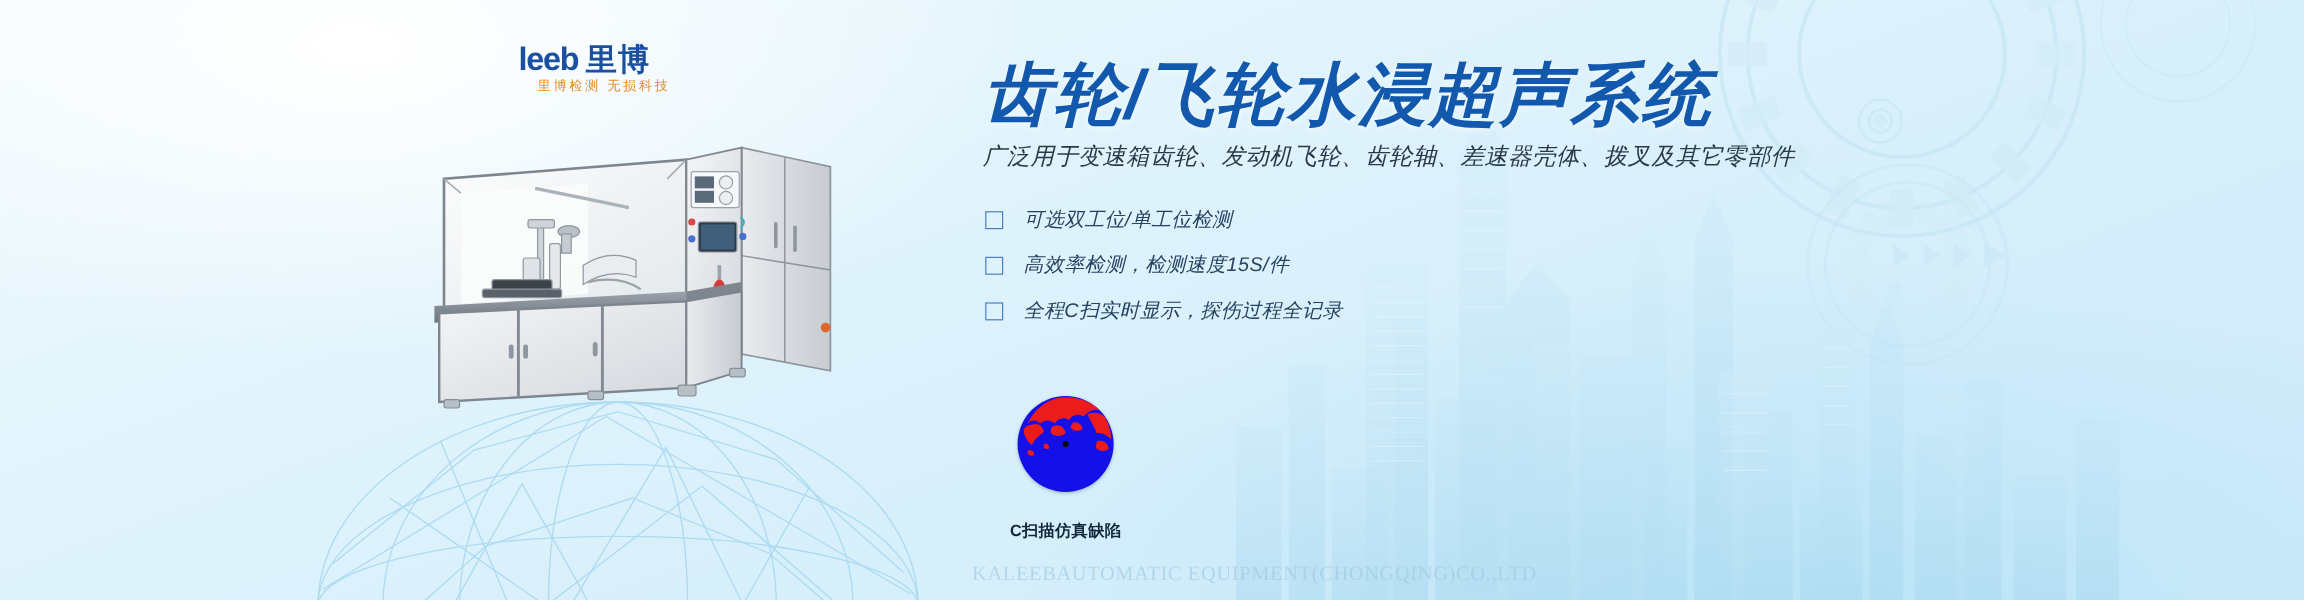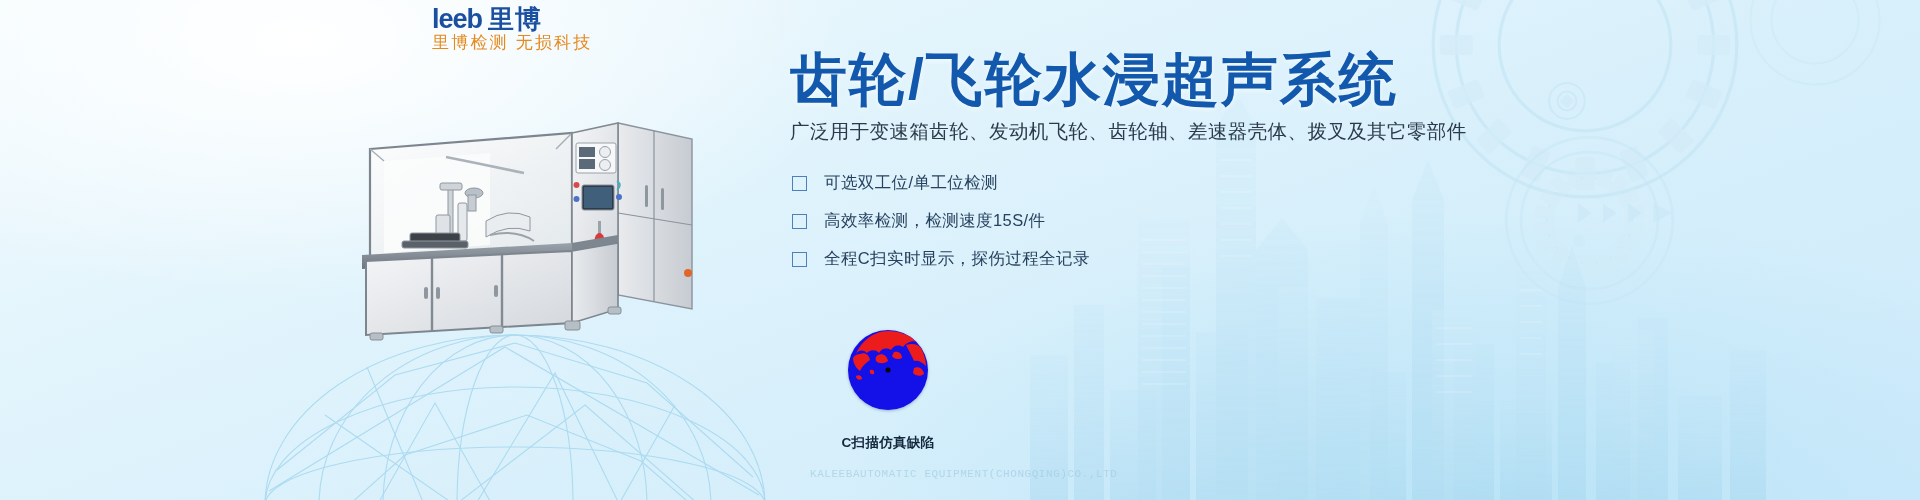--- a/index.html
+++ b/index.html
@@ -27,47 +27,47 @@
   .gear-deco { position:absolute; }
   .gear-a { right:170px; top:-120px; width:330px; height:330px; opacity:.5; }
   .gear-b { right:238px; top:128px; width:185px; height:185px; opacity:.45; }
   .gear-c { right:30px;  top:-55px;  width:150px; height:150px; opacity:.4; }
   .ring-deco { position:absolute; right:332px; top:80px; width:42px; height:42px; opacity:.55;}
   .chev-deco { position:absolute; right:228px; top:200px; width:116px; height:26px; opacity:.45; }
   .dot-deco  { position:absolute; right:332px; top:232px; width:18px; height:18px; opacity:.35;}
 
   .watermark {
     position:absolute; left:810px; top:468px;
-    font-size:11px; letter-spacing:.55px;
+    font-size:17px; letter-spacing:.55px;
     color:#9fc9df; opacity:.62; white-space:nowrap;
-    font-family:Liberation Mono, monospace;
+    font-family:Liberation Serif, serif;
   }
 
   
   #logo { position:absolute; left:432px; top:6px; width:180px; height:44px; }
   .logo-row { display:flex; align-items:baseline; gap:6px; }
   .logo-latin {
     font-family:"Liberation Sans",sans-serif;
     font-weight:bold; font-size:27px; line-height:27px;
-    color:#1b4fa0; letter-spacing:-1px;
+    color:#1b4fa0; letter-spacing:-1px;margin-top:30px;
   }
   .logo-cn {
     font-weight:bold; font-size:26px; line-height:26px;
     color:#1b4fa0; letter-spacing:1px;
   }
   .logo-sub {
-    margin-top:3px; font-size:17px; line-height:13px;
-    color:#e58a1e; letter-spacing:2.2px; white-space:nowrap;
+    margin-top:3px; font-size:11px; line-height:13px;
+    color:#e58a1e; letter-spacing:2.2px; white-space:nowrap;margin-left:16px;
   }
 
   
   #machine { position:absolute; left:340px; top:95px; width:370px; height:250px; }
 
   
-  #copy { position:absolute; left:790px; top:48px; width:760px; }
+  #copy { position:absolute; left:819px; top:48px; width:760px;font-style:italic; }
 
   .headline {
     font-size:57px; line-height:62px; font-weight:bold;
     color:#1258ad; letter-spacing:2px; white-space:nowrap;
     text-shadow:0 2px 5px rgba(255,255,255,.65);
   }
   .subhead {
     margin-top:8px;
     font-size:19.5px; line-height:26px; color:#2b3a4a;
     letter-spacing:.4px; white-space:nowrap;

